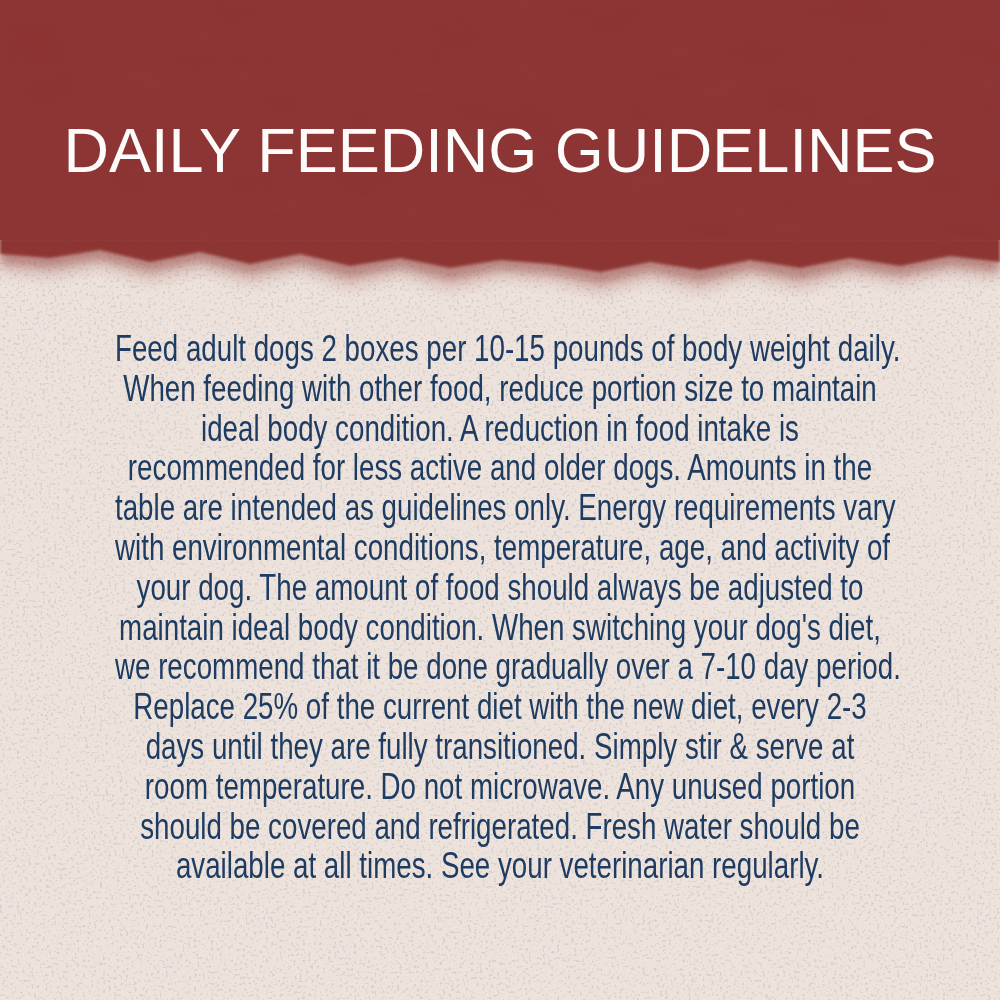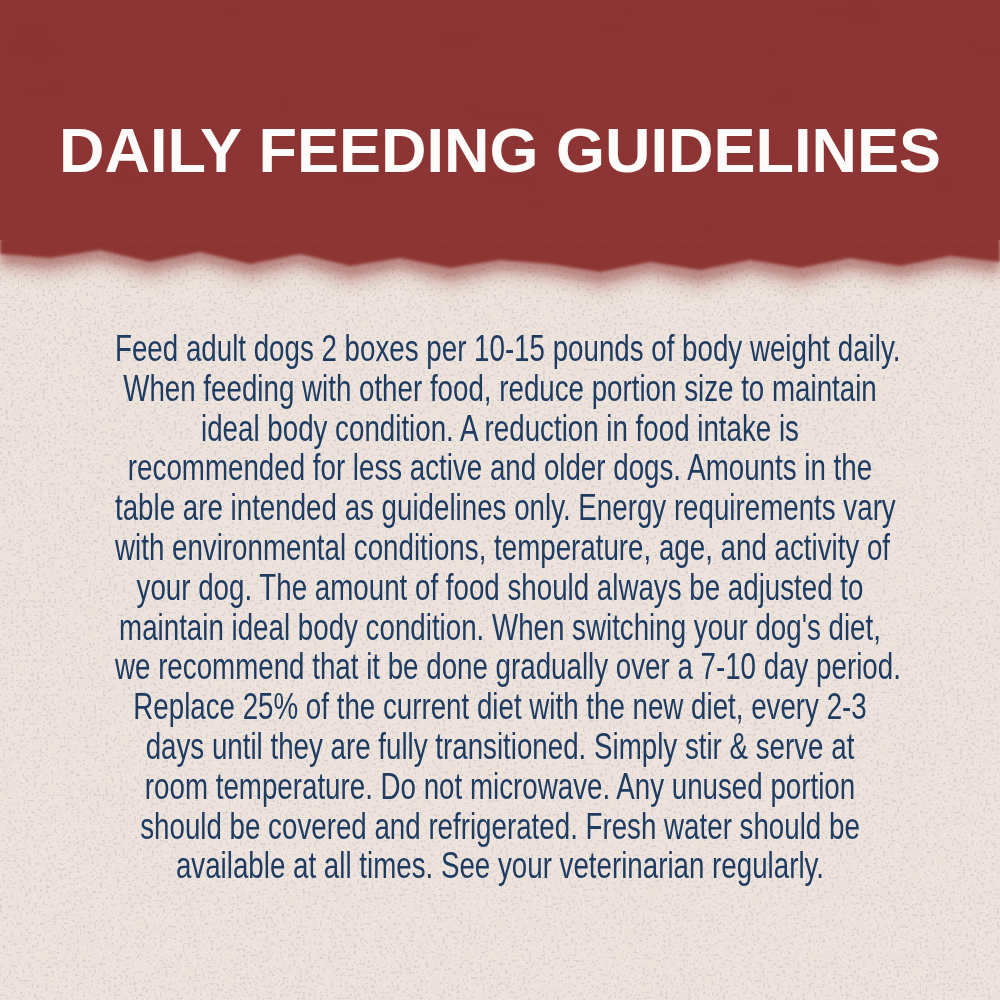--- a/index.html
+++ b/index.html
@@ -47,21 +47,21 @@
     pointer-events: none;
   }
   .page-title {
     position: absolute;
     top: 118px;
     left: 0;
     width: 1000px;
     text-align: center;
     font-size: 63px;
     line-height: 64px;
-    font-weight: 700;
+    font-weight: 400;
     letter-spacing: 0px;
     color: var(--title);
     white-space: nowrap;
   }
   .body-wrap {
     position: absolute;
     top: 329px;
     left: 0;
     width: 1000px;
     transform: scaleX(0.77);

